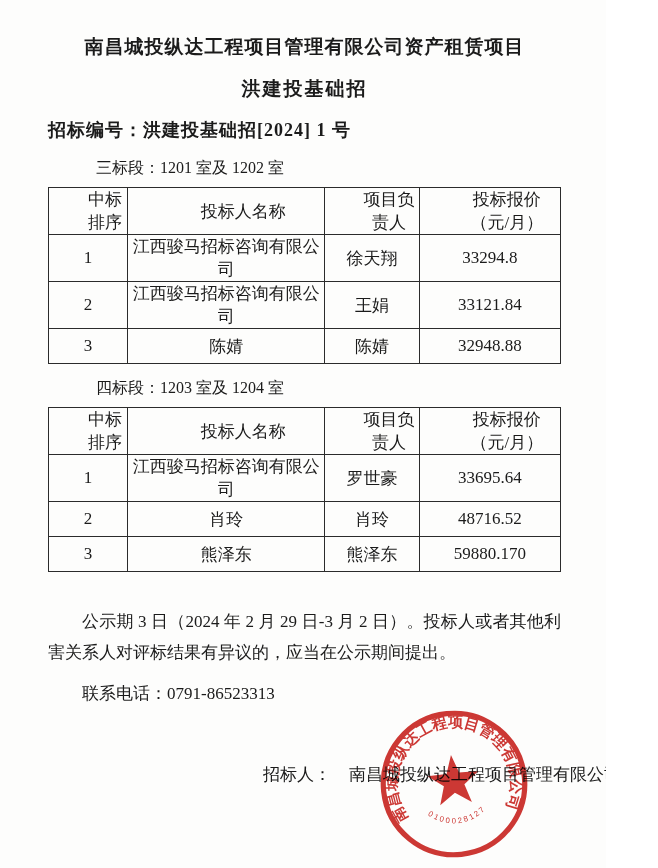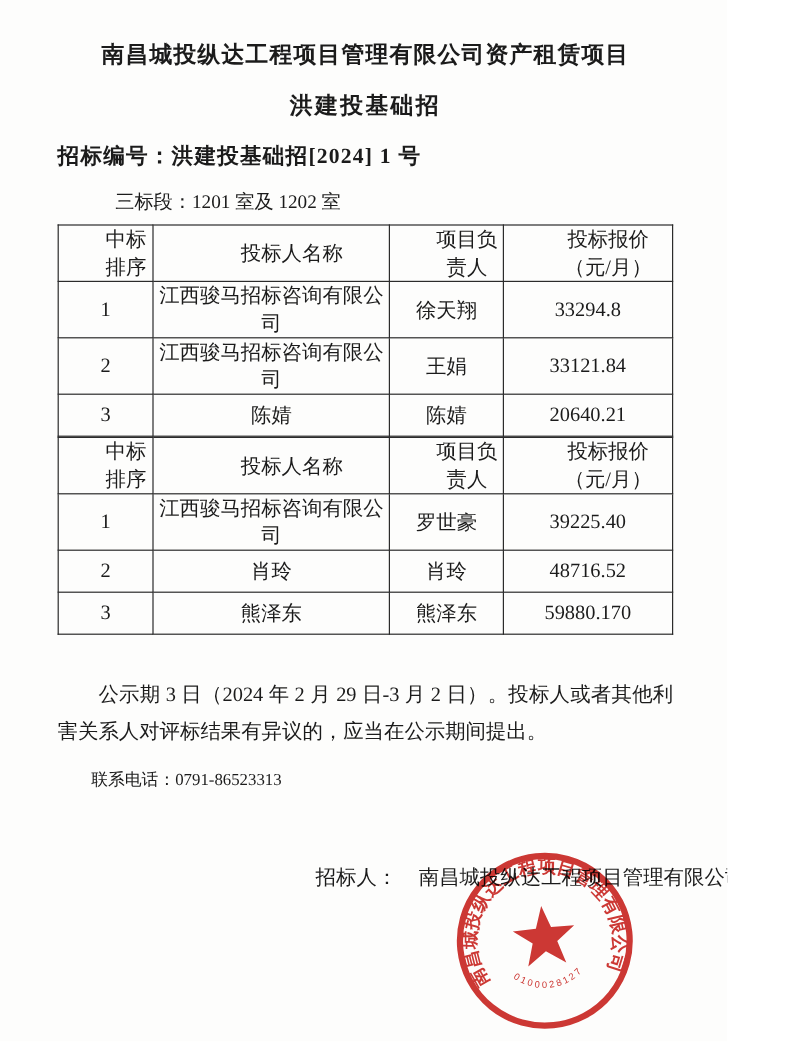--- a/index.html
+++ b/index.html
@@ -40,21 +40,21 @@
     padding:0 2px;font-weight:normal;
   }
   table.bid-table th{height:37px;padding-left:36px;}
   table.bid-table td{height:34px;}
   col.c-rank{width:15.4%;}
   col.c-name{width:38.6%;}
   col.c-manager{width:18.4%;}
   col.c-price{width:27.6%;}
   .notice{margin-top:34px;}
   .contact{
-    font-size:14px;line-height:31px;margin:10px 0 12px 0;
+    font-size:17px;line-height:31px;margin:10px 0 12px 0;
     text-indent:2em;
   }
   .sig-line{
     font-size:17px;line-height:28px;margin:52px 0 0 0;
     padding-left:215px;white-space:nowrap;
   }
   .sig-line .gap{display:inline-block;width:18px;}
   .stamp{
     position:absolute;left:376px;top:706px;
     width:156px;height:156px;
@@ -99,44 +99,45 @@
       <tr>
         <td>2</td>
         <td>江西骏马招标咨询有限公司</td>
         <td>王娟</td>
         <td>33121.84</td>
       </tr>
       <tr>
         <td>3</td>
         <td>陈婧</td>
         <td>陈婧</td>
-        <td>20640.21</td>
+        <td>32948.88</td>
       </tr>
     </tbody>
       </table>
 
+    <p class="section-heading">四标段：1203 室及 1204 室</p>
     <table class="bid-table">
       <colgroup>
           <col class="c-rank">
           <col class="c-name">
           <col class="c-manager">
           <col class="c-price">
         </colgroup>
       <tbody>
           <tr>
         <th>中标排序</th>
         <th>投标人名称</th>
         <th>项目负责人</th>
         <th>投标报价（元/月）</th>
       </tr>
       <tr>
         <td>1</td>
         <td>江西骏马招标咨询有限公司</td>
         <td>罗世豪</td>
-        <td>39225.40</td>
+        <td>33695.64</td>
       </tr>
       <tr>
         <td>2</td>
         <td>肖玲</td>
         <td>肖玲</td>
         <td>48716.52</td>
       </tr>
       <tr>
         <td>3</td>
         <td>熊泽东</td>

